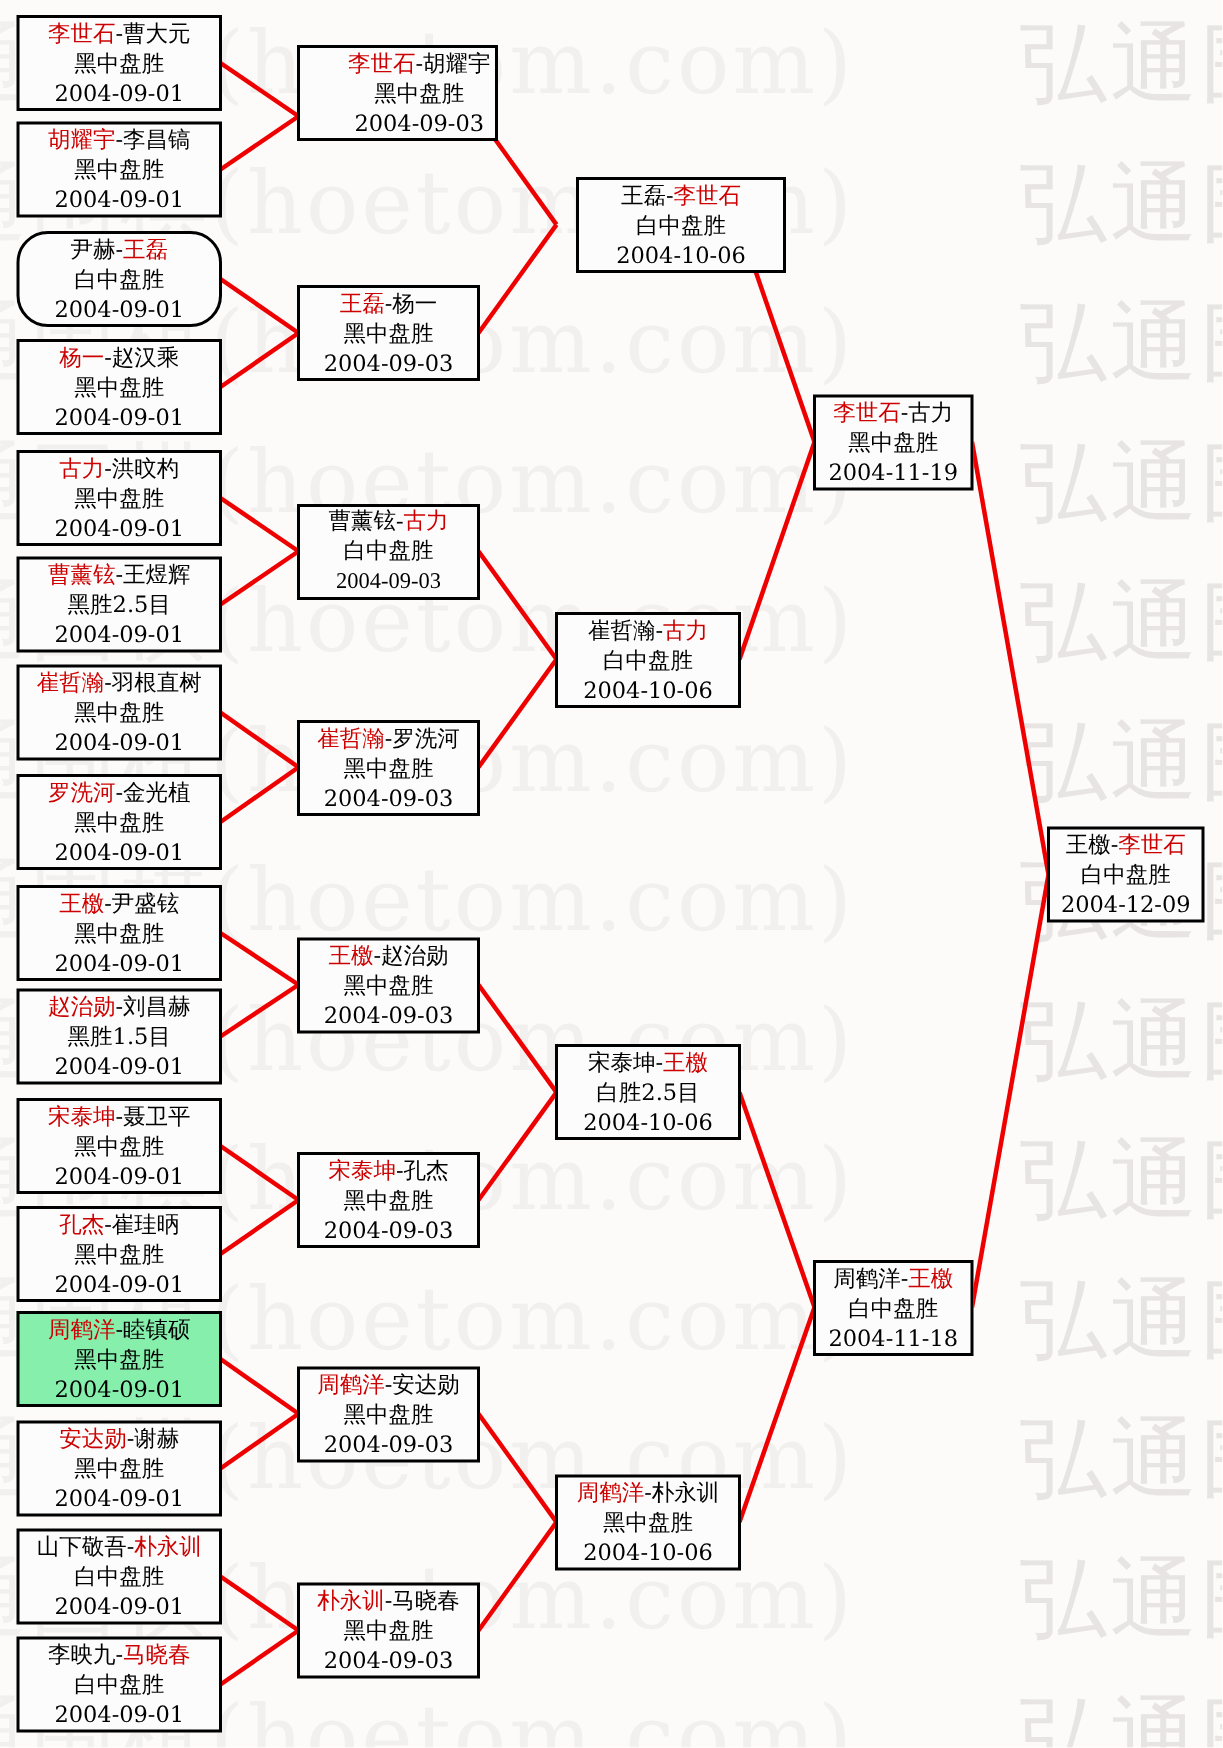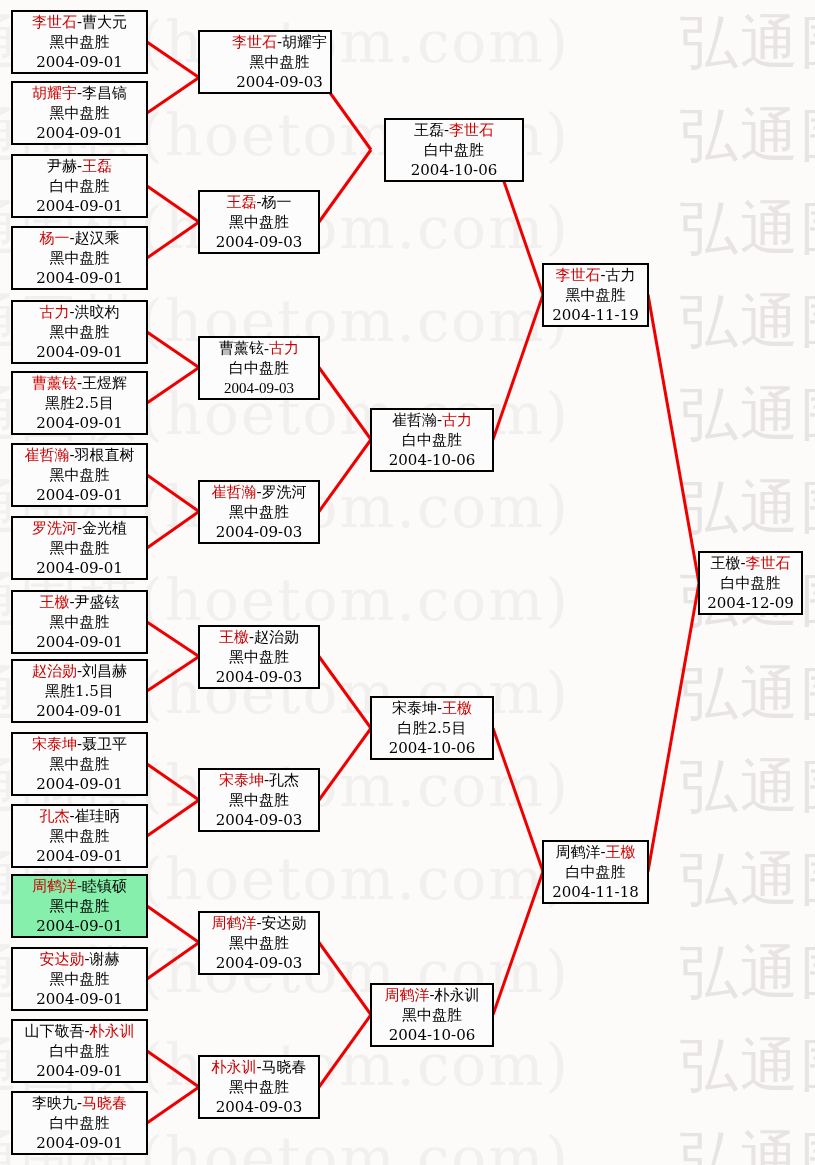--- a/index.html
+++ b/index.html
@@ -94,21 +94,21 @@
 <div class="box" style="left: 11px; top: 10px; width: 137px; height: 64px; background: rgb(253, 252, 252); border-color: rgb(0, 0, 0);">
       <div class="players"><span class="win">李世石</span><span>-</span><span>曹大元</span></div>
       <div class="result">黑中盘胜</div>
       <div class="date">2004-09-01</div>
     </div>
     <div class="box" style="left: 11px; top: 81px; width: 137px; height: 64px; background: rgb(253, 252, 252); border-color: rgb(0, 0, 0);">
       <div class="players"><span class="win">胡耀宇</span><span>-</span><span>李昌镐</span></div>
       <div class="result">黑中盘胜</div>
       <div class="date">2004-09-01</div>
     </div>
-    <div class="box" style="left: 11px; top: 154px; width: 137px; height: 64px; background: rgb(253, 252, 252); border-color: rgb(0, 0, 0);">
+    <div class="box" style="left: 11px; top: 154px; width: 137px; height: 64px; background: rgb(253, 252, 252); border-color: rgb(0, 0, 0); border-radius: 21px;">
       <div class="players"><span>尹赫</span><span>-</span><span class="win">王磊</span></div>
       <div class="result">白中盘胜</div>
       <div class="date">2004-09-01</div>
     </div>
     <div class="box" style="left: 11px; top: 226px; width: 137px; height: 64px; background: rgb(253, 252, 252); border-color: rgb(0, 0, 0);">
       <div class="players"><span class="win">杨一</span><span>-</span><span>赵汉乘</span></div>
       <div class="result">黑中盘胜</div>
       <div class="date">2004-09-01</div>
     </div>
     <div class="box" style="left: 11px; top: 300px; width: 137px; height: 64px; background: rgb(253, 252, 252); border-color: rgb(0, 0, 0);">

